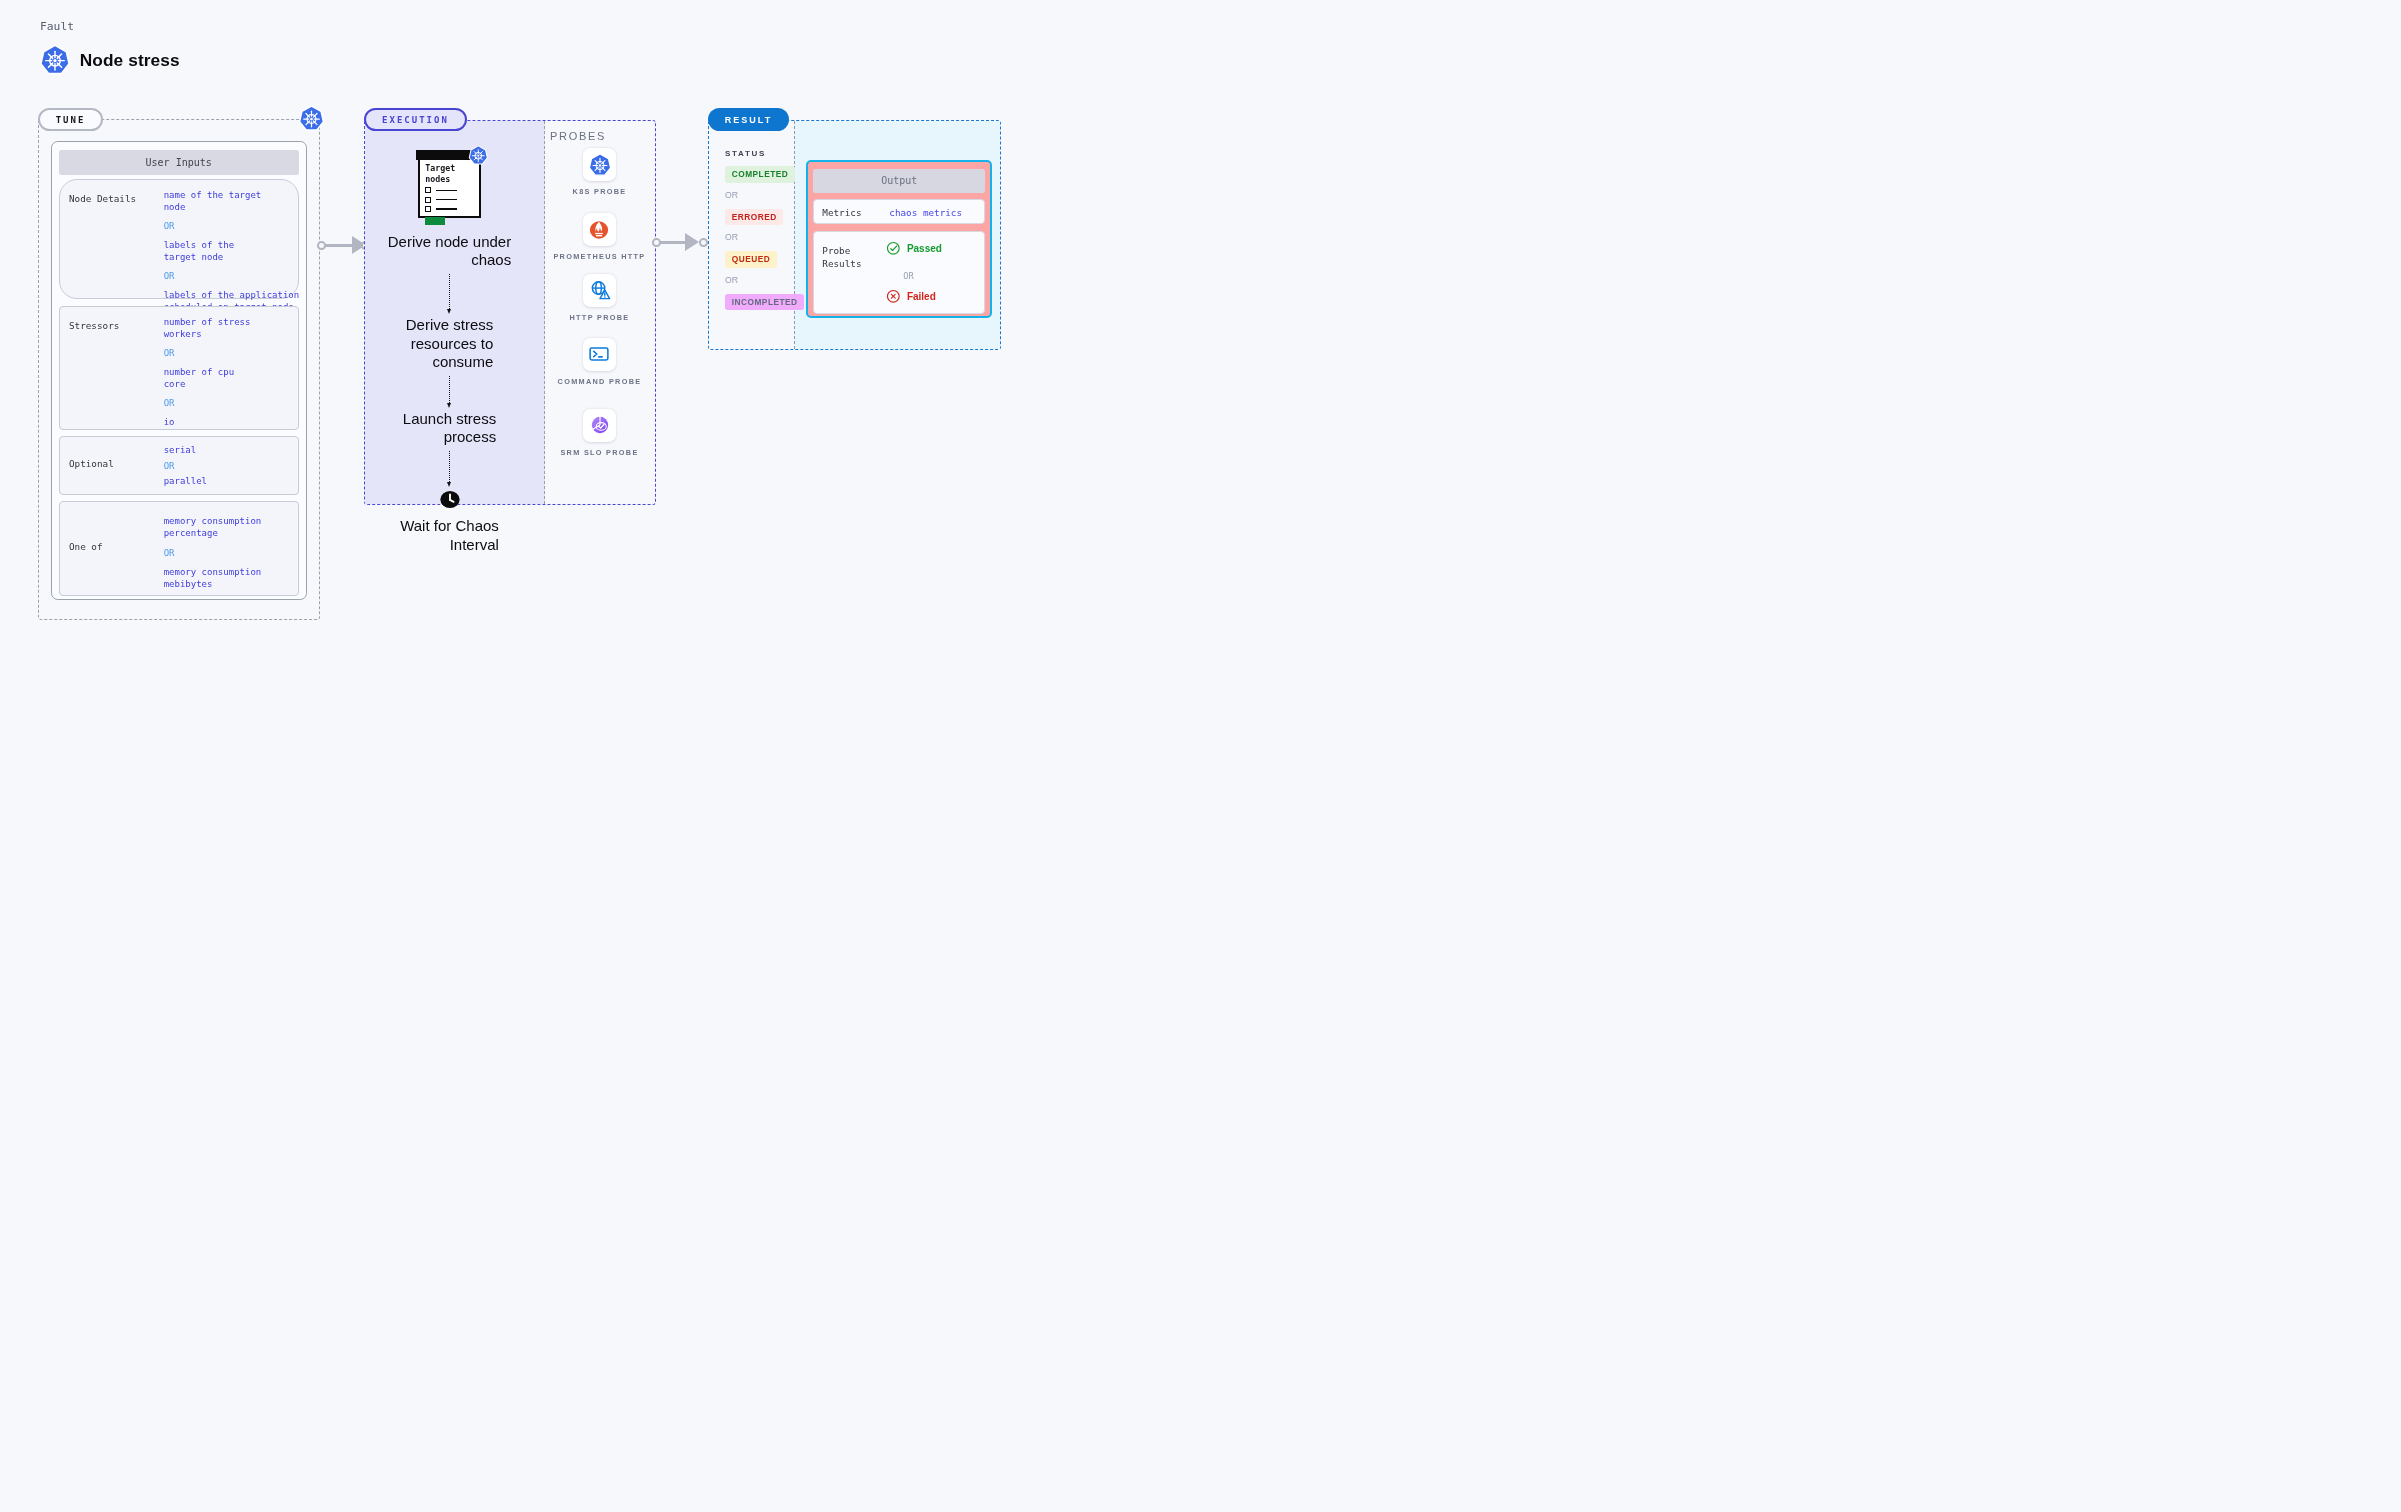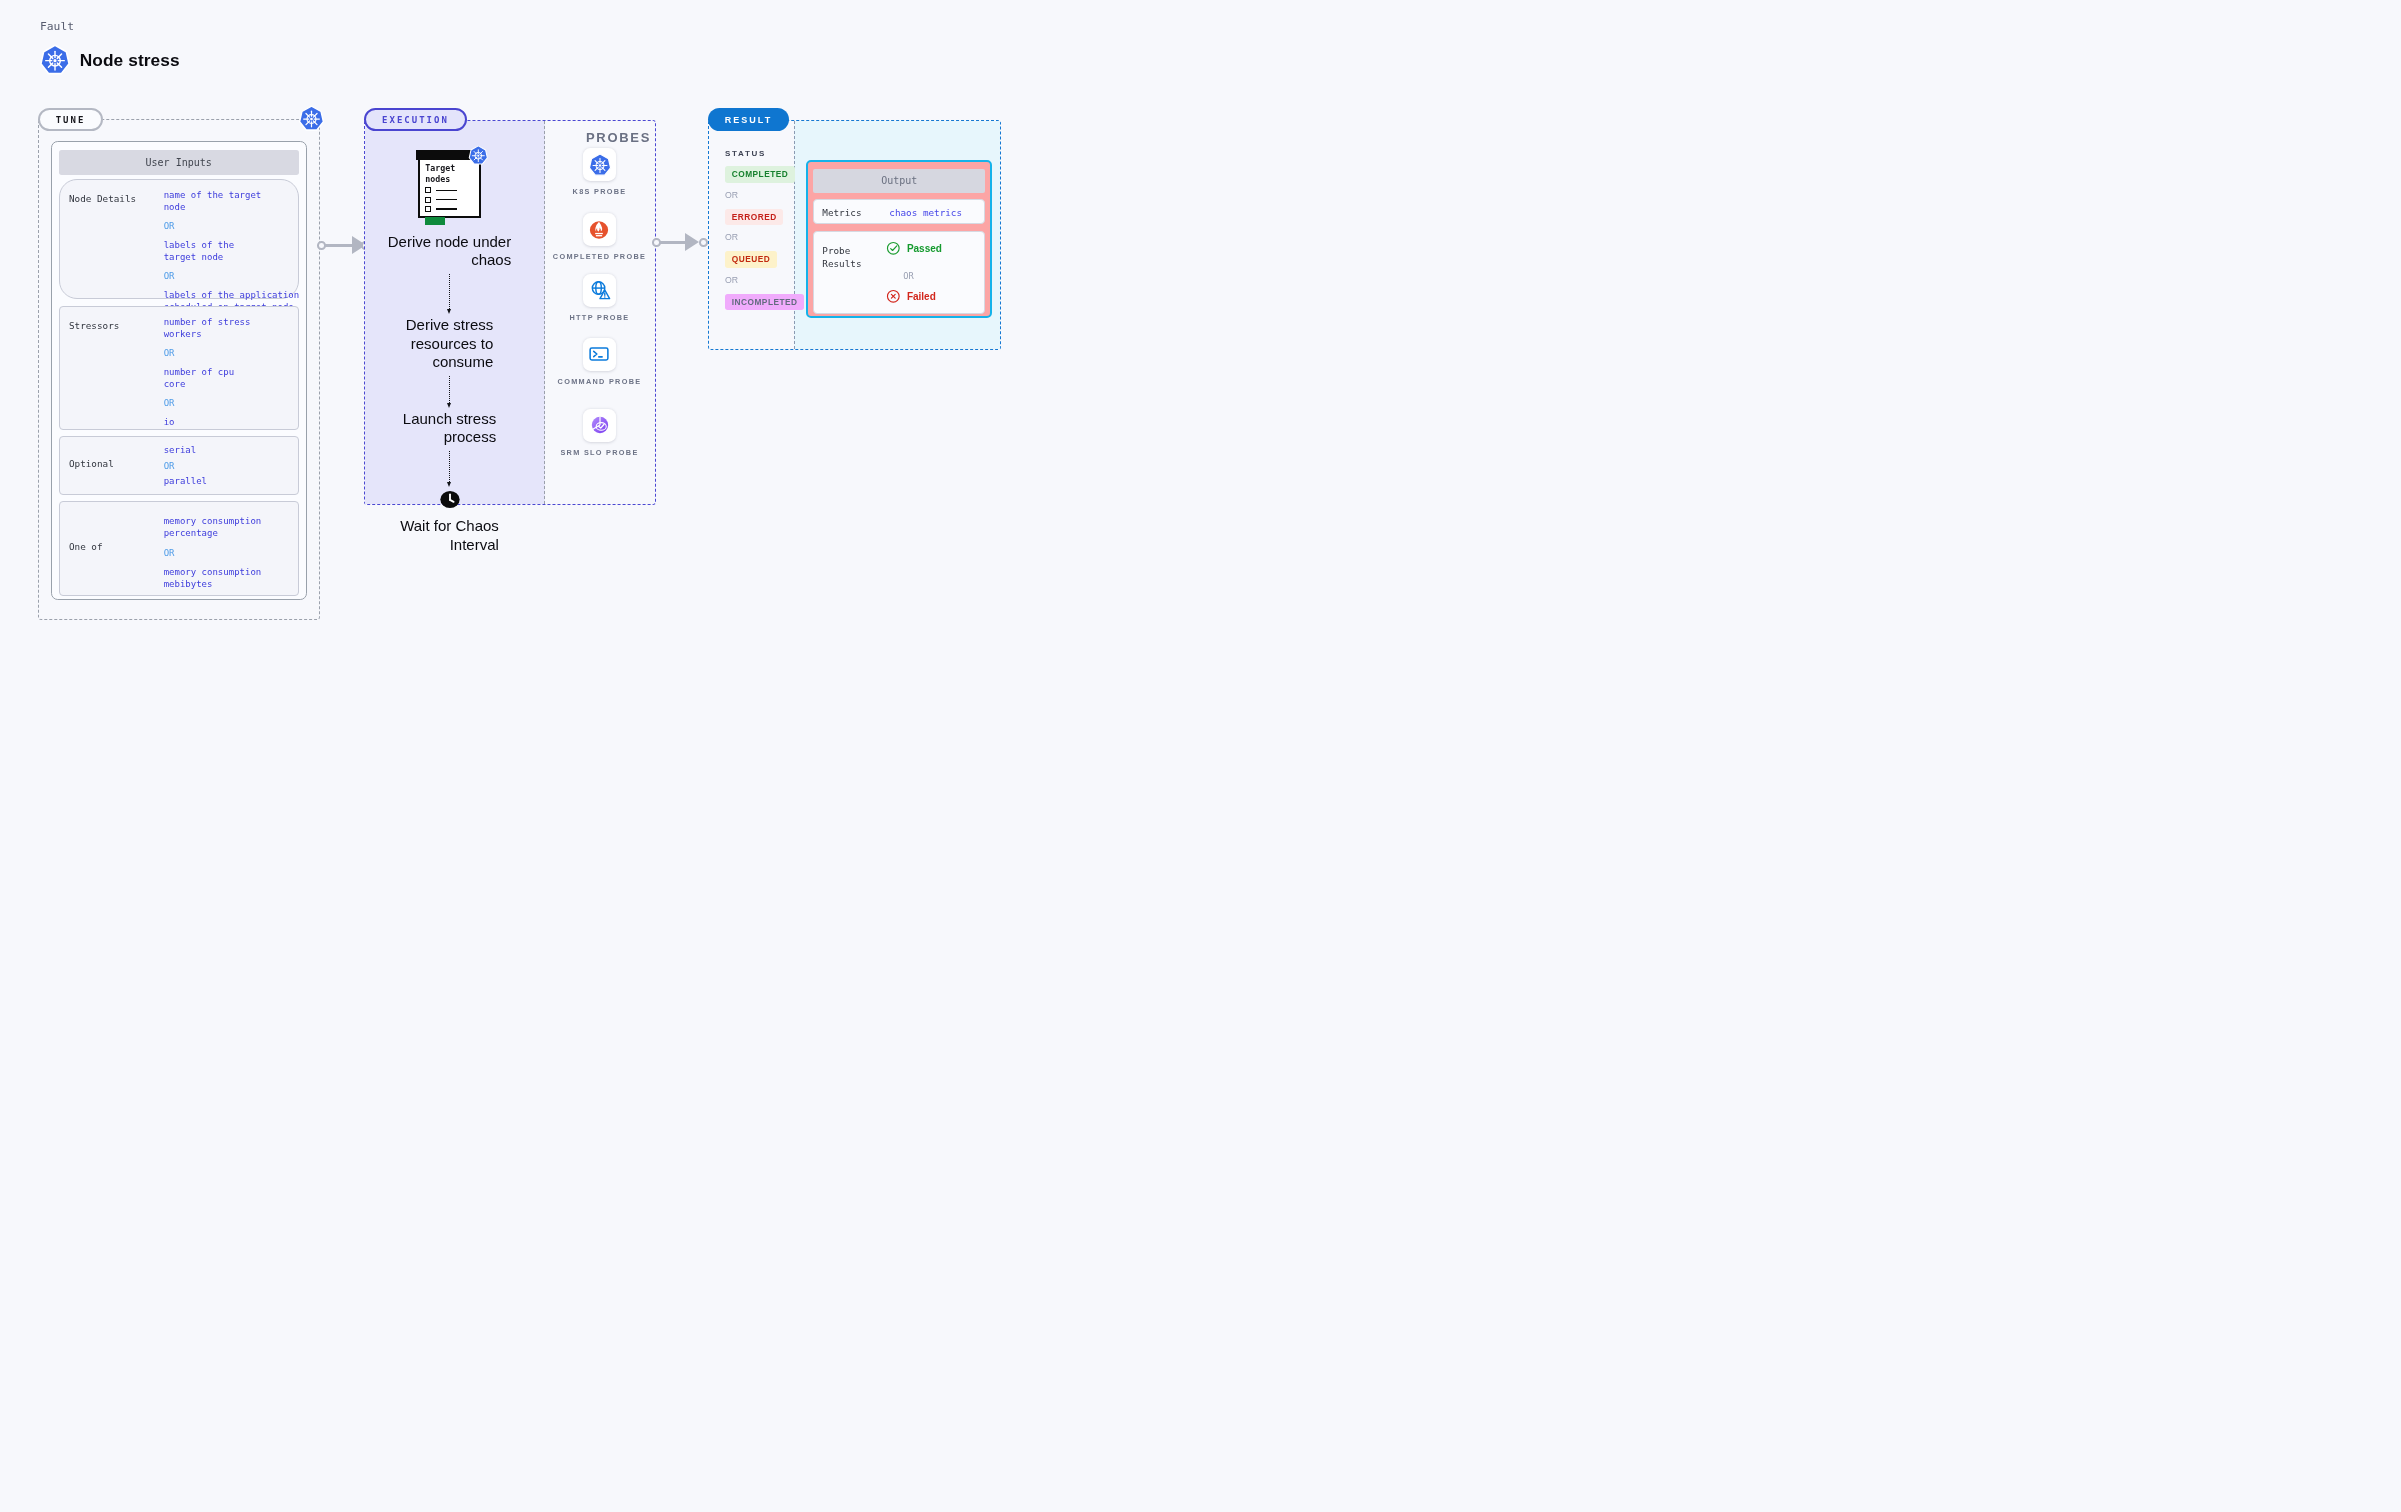--- a/index.html
+++ b/index.html
@@ -50,22 +50,22 @@
   .h-arrow .line { position:absolute; top:8px; height:3.3px; background:#b2b6c2; }
   .h-arrow .tri  { position:absolute; top:0; width:0; height:0; border-top:9.3px solid transparent;
                    border-bottom:9.3px solid transparent; border-left:14.6px solid #b2b6c2; }
   .h-arrow .dot  { position:absolute; top:5.3px; width:8.7px; height:8.7px; border-radius:50%;
                    background:#f7f8fc; border:2px solid #b2b6c2; }
 
   
   .exec-box { left:364px; top:120px; width:292px; height:385px; border:1.3px dashed #4a47d2; border-radius:3.3px; }
   .exec-fill { position:absolute; left:0; top:0; width:180px; height:100%; background:#e5e5fa;
                border-right:1px dashed #9aa0ab; }
-  .probes-label { position:absolute; left:185px; top:9.3px; font-size:13px; font-weight:bold;
-                  letter-spacing:1.7px; color:#6a7083;margin-left:36px; }
+  .probes-label { position:absolute; left:185px; top:9.3px; font-size:11px; font-weight:normal;
+                  letter-spacing:1.7px; color:#6a7083; }
   .exec-col { position:absolute; left:373px; top:150px; width:153px; display:flex;
               flex-direction:column; align-items:center; }
   .clipboard { position:relative; width:63px; height:68px; background:#ffffff; border:2px solid #0c0c0c;
                margin-bottom:14.6px; }
   .clip-bar { position:absolute; left:-4px; top:-2px; width:67px; height:10px; background:#0c0c0c; }
   .clip-k8s { position:absolute; right:-10px; top:-7.3px; width:20.6px; height:20.6px; }
   .clip-title { margin:11.3px 0 3.3px 5.3px; font-family:"DejaVu Sans Mono",monospace; font-weight:bold;
                 font-size:8.3px; line-height:1.25; color:#17171c; white-space:pre-line; }
   .clip-item { display:flex; align-items:center; gap:4.7px; margin:0 0 3.3px 5.3px; }
   .clip-check { width:6px; height:6px; border:1.1px solid #0c0c0c; background:#fff; }
@@ -324,21 +324,21 @@
         </svg>
       </div>
     <div class="probe-name">K8S PROBE</div>
   </div>
   <div class="probe-item" style="margin-bottom:11.3px;">
     <div class="probe-card">
         <svg class="probe-ic" viewBox="0 0 36 36" width="24" height="24">
           <use href="#sym-prom"></use>
         </svg>
       </div>
-    <div class="probe-name">COMPLETED PROBE</div>
+    <div class="probe-name">PROMETHEUS HTTP</div>
   </div>
   <div class="probe-item" style="margin-bottom:14.6px;">
     <div class="probe-card">
         <svg class="probe-ic" viewBox="0 0 36 36" width="24" height="24">
           <use href="#sym-globe"></use>
         </svg>
       </div>
     <div class="probe-name">HTTP PROBE</div>
   </div>
   <div class="probe-item" style="margin-bottom:22px;">

